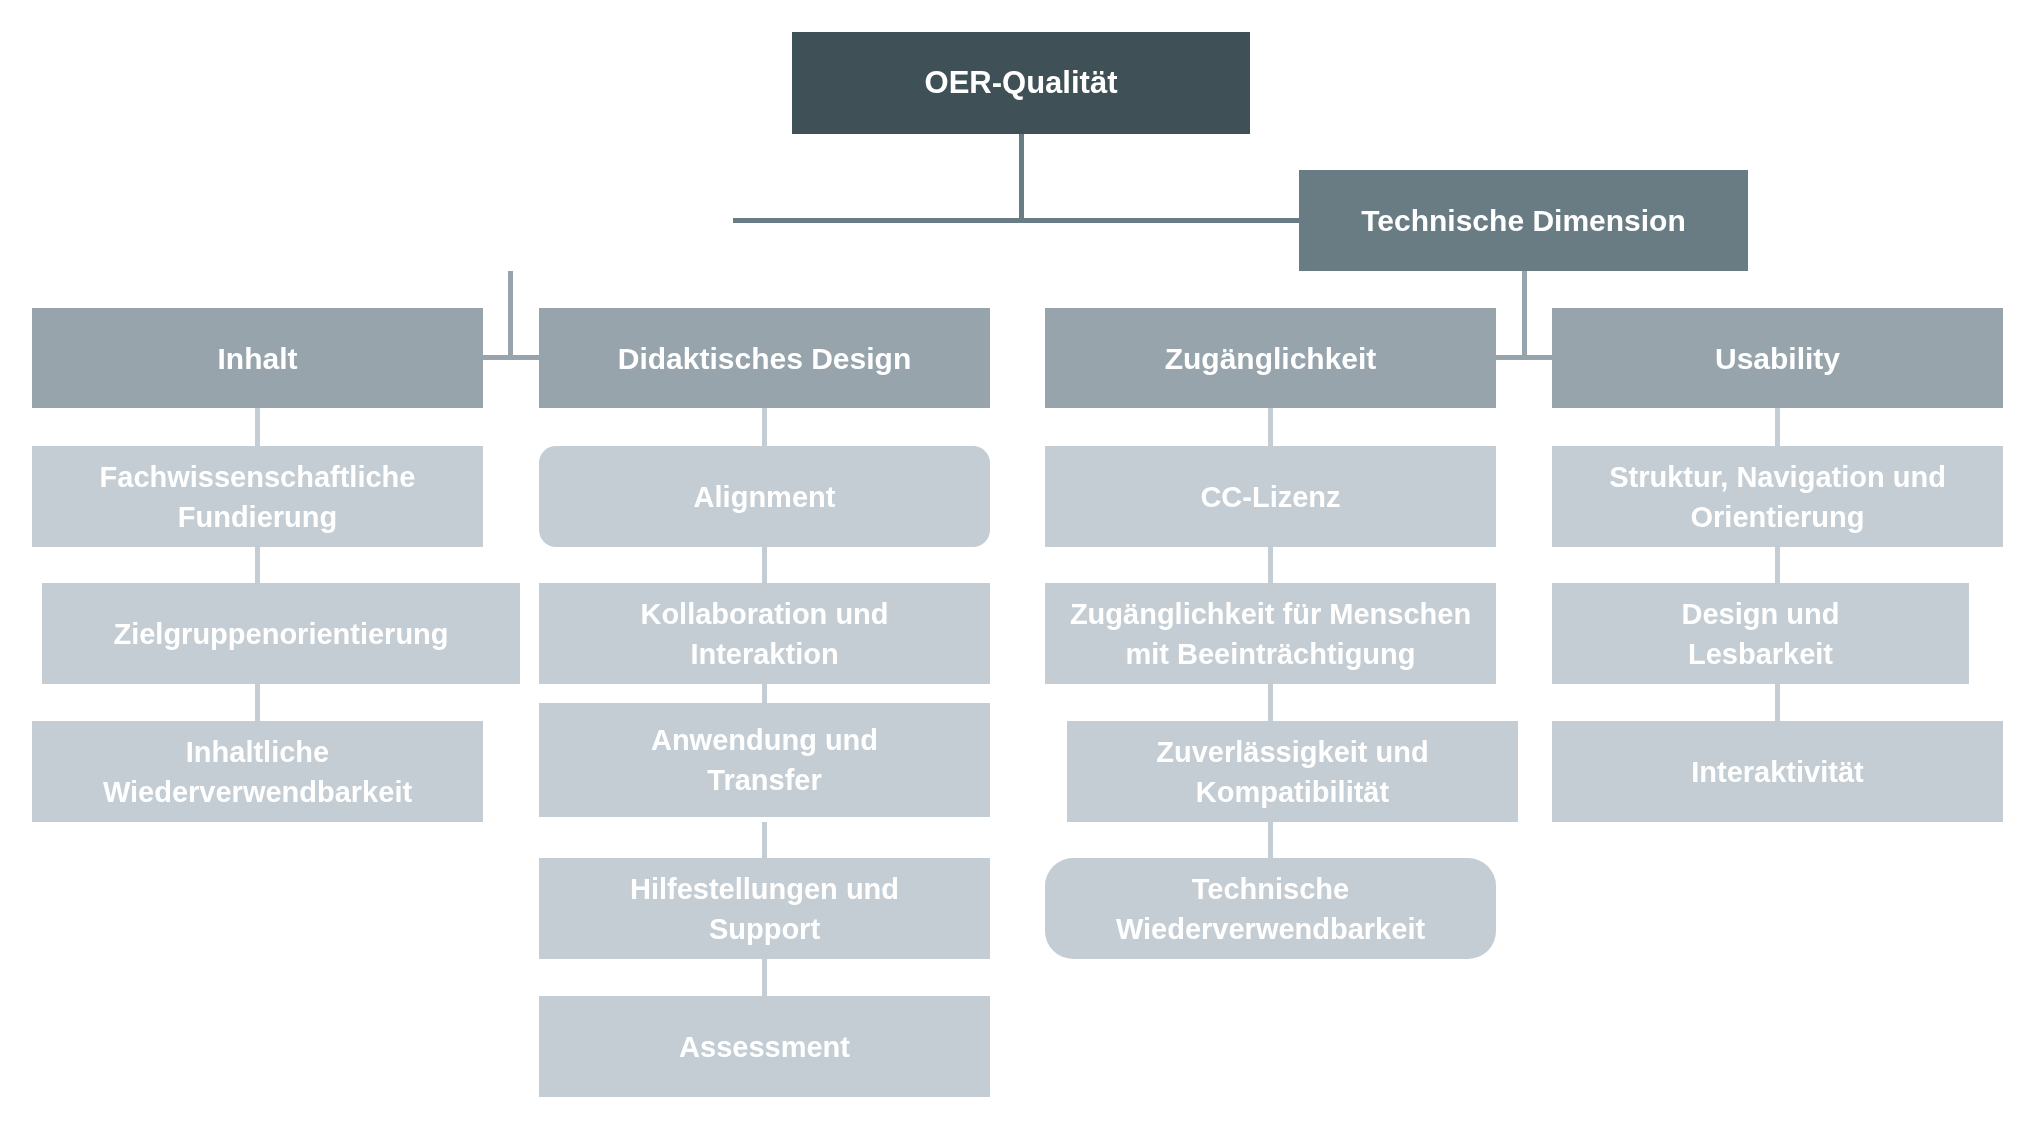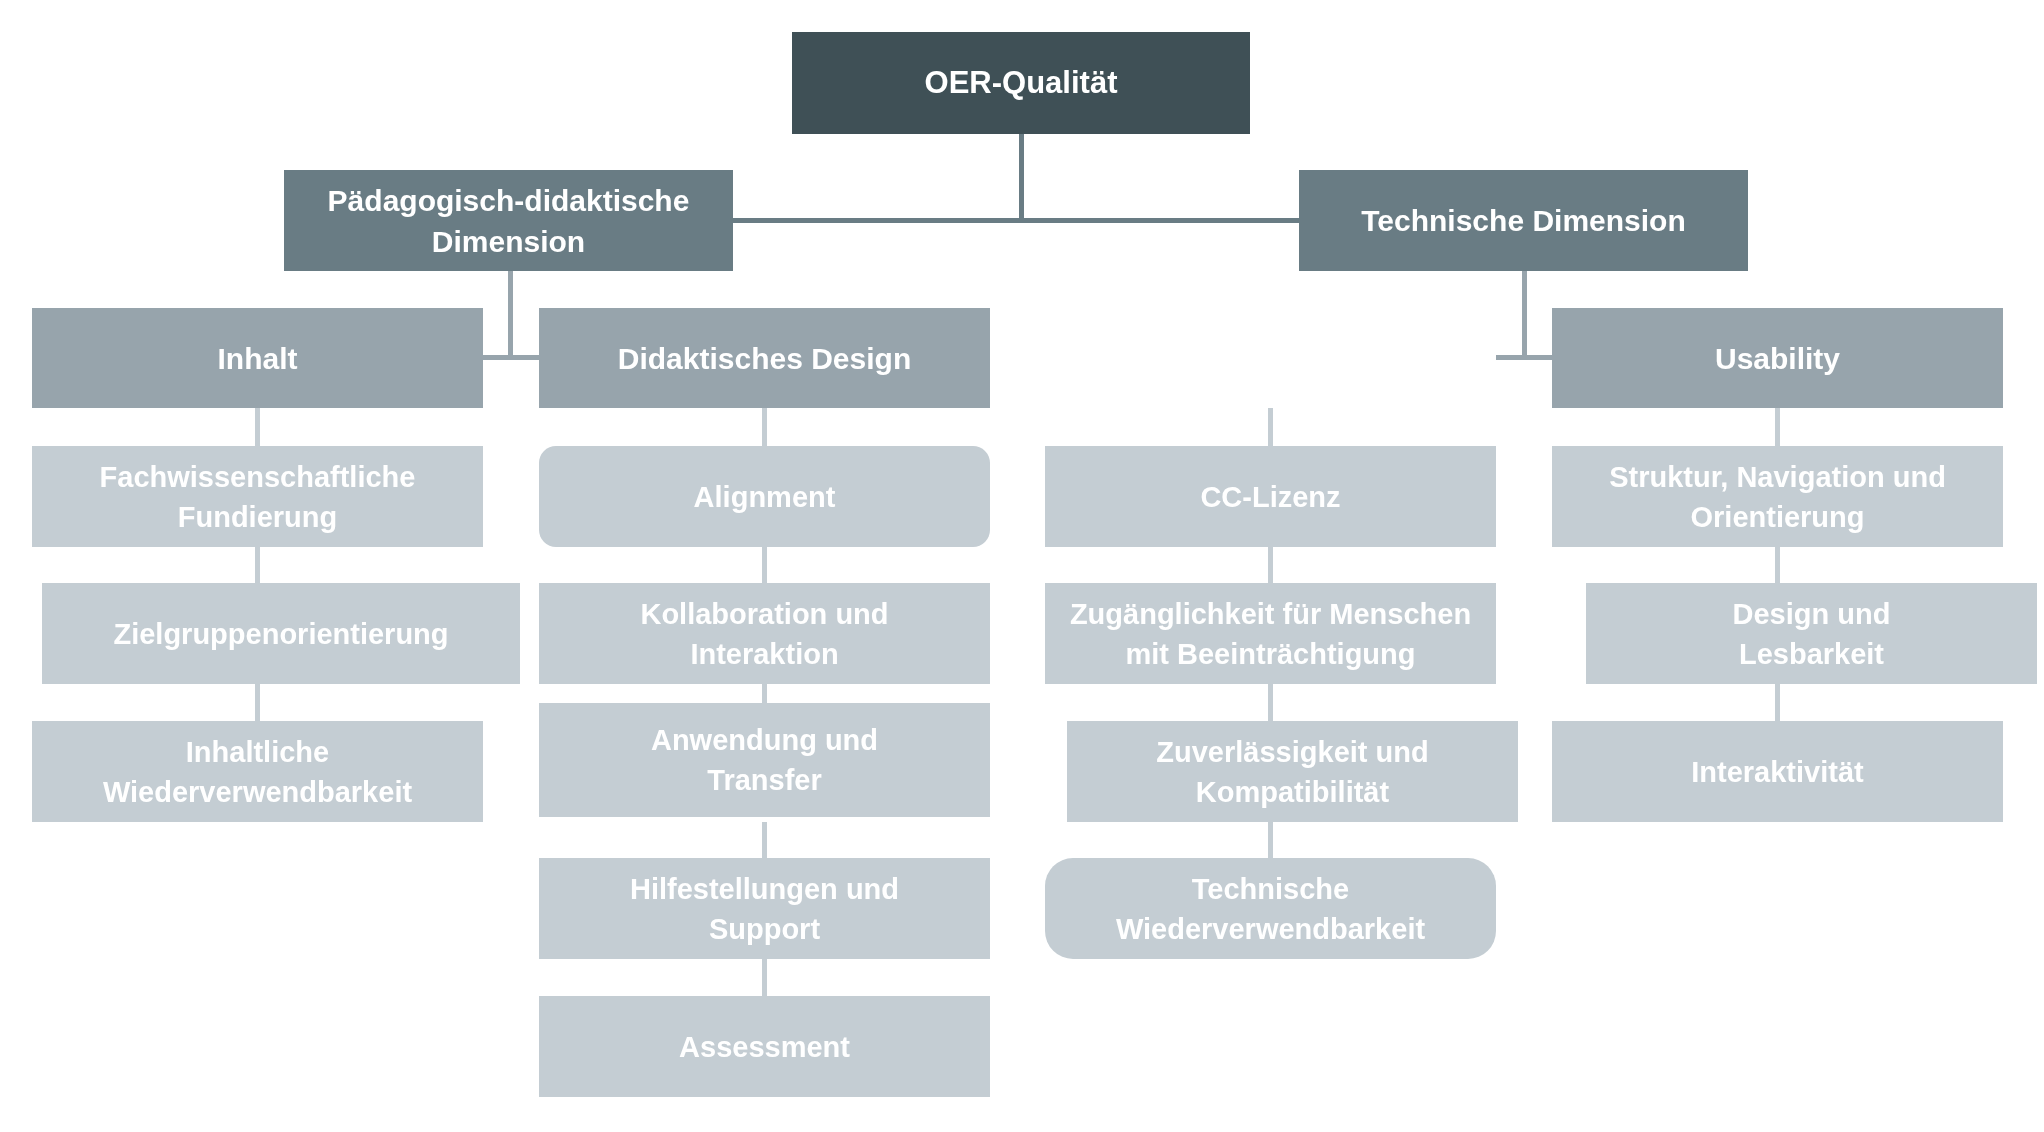--- a/index.html
+++ b/index.html
@@ -60,26 +60,25 @@
   <div class="line light" style="left:1268px;top:547px;width:5px;height:36px;"></div>
   <div class="line light" style="left:1268px;top:684px;width:5px;height:37px;"></div>
   <div class="line light" style="left:1268px;top:822px;width:5px;height:36px;"></div>
 
   <div class="line light" style="left:1775px;top:408px;width:5px;height:38px;"></div>
   <div class="line light" style="left:1775px;top:547px;width:5px;height:36px;"></div>
   <div class="line light" style="left:1775px;top:684px;width:5px;height:37px;"></div>
 
   <div class="node lvl1" style="left:792px;top:32px;width:458px;height:102px;">OER-Qualität</div>
 
-  <div class="node lvl2" style="left:284px;top:170px;width:449px;height:101px;">Pädagogisch-didaktische
-Dimension</div>
   <div class="node lvl2" style="left:1299px;top:170px;width:449px;height:101px;">Technische Dimension</div>
 
   <div class="node lvl3" style="left:32px;top:308px;width:451px;height:100px;">Inhalt</div>
   <div class="node lvl3" style="left:539px;top:308px;width:451px;height:100px;">Didaktisches Design</div>
+  <div class="node lvl3" style="left:1045px;top:308px;width:451px;height:100px;">Zugänglichkeit</div>
   <div class="node lvl3" style="left:1552px;top:308px;width:451px;height:100px;">Usability</div>
 
   <div class="node lvl4" style="left:32px;top:446px;width:451px;height:101px;">Fachwissenschaftliche
 Fundierung</div>
   <div class="node lvl4" style="left:42px;top:583px;width:478px;height:101px;">Zielgruppenorientierung</div>
   <div class="node lvl4" style="left:32px;top:721px;width:451px;height:101px;">Inhaltliche
 Wiederverwendbarkeit</div>
 
   <div class="node lvl4" style="left:539px;top:446px;width:451px;height:101px;border-radius:17px;">Alignment</div>
   <div class="node lvl4" style="left:539px;top:583px;width:451px;height:101px;">Kollaboration und
@@ -93,17 +92,17 @@
   <div class="node lvl4" style="left:1045px;top:446px;width:451px;height:101px;">CC-Lizenz</div>
   <div class="node lvl4" style="left:1045px;top:583px;width:451px;height:101px;">Zugänglichkeit für Menschen
 mit Beeinträchtigung</div>
   <div class="node lvl4" style="left:1067px;top:721px;width:451px;height:101px;">Zuverlässigkeit und
 Kompatibilität</div>
   <div class="node lvl4" style="left:1045px;top:858px;width:451px;height:101px;border-radius:28px;">Technische
 Wiederverwendbarkeit</div>
 
   <div class="node lvl4" style="left:1552px;top:446px;width:451px;height:101px;">Struktur, Navigation und
 Orientierung</div>
-  <div class="node lvl4" style="left:1552px;top:583px;width:451px;height:101px;margin-left:34px;">Design und
+  <div class="node lvl4" style="left:1552px;top:583px;width:417px;height:101px;">Design und
 Lesbarkeit</div>
   <div class="node lvl4" style="left:1552px;top:721px;width:451px;height:101px;">Interaktivität</div>
 
 </div>
 
 </body></html>

